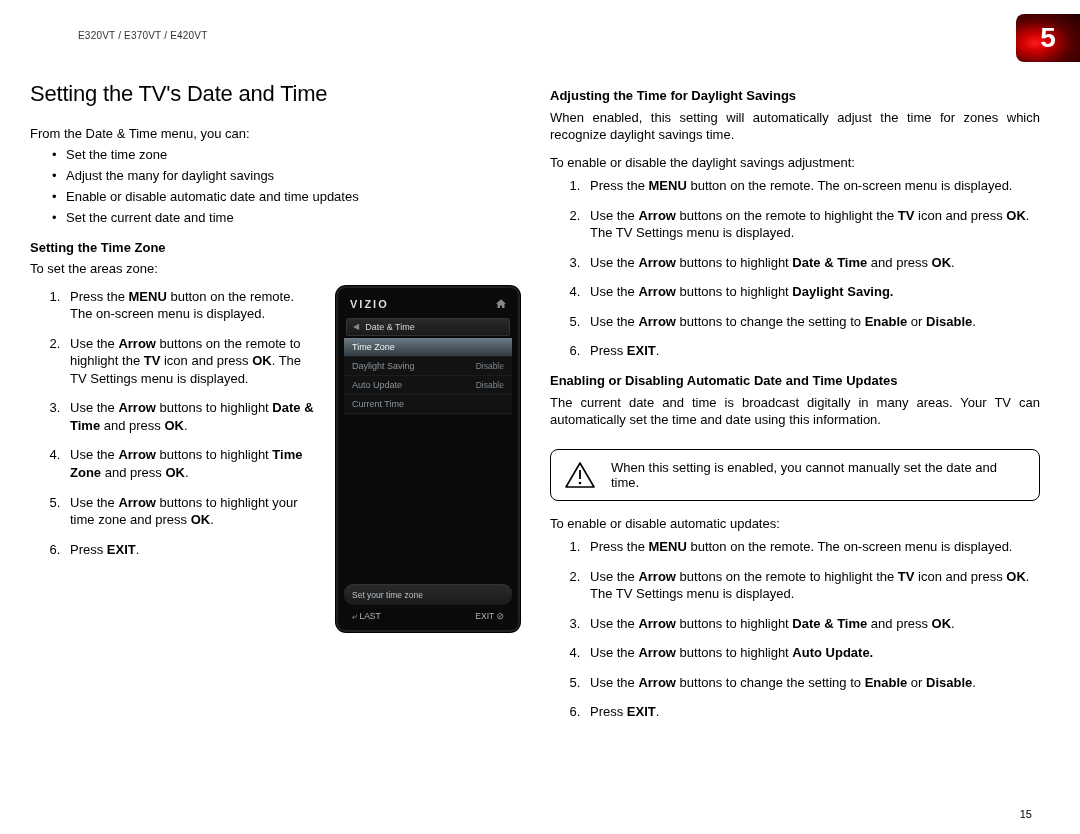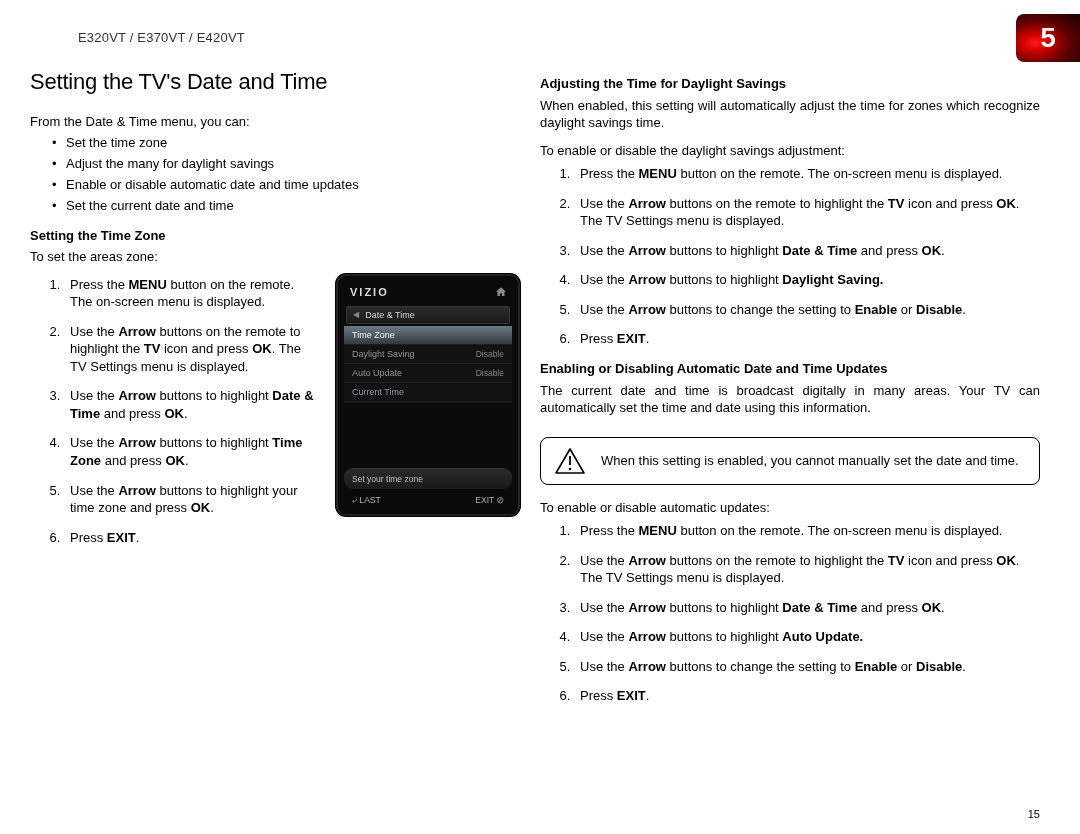--- a/index.html
+++ b/index.html
@@ -7,41 +7,41 @@
     width: 1080px;
     height: 834px;
     font-family: Arial, Helvetica, sans-serif;
     font-size: 13px;
     color: #000;
     background: #fff;
     position: relative;
     padding: 30px 40px 20px 30px;
   }
   .header-model {
-    font-size: 13px;
+    font-size: 10px;
     color: #333;
     margin-left: 48px;
-    margin-bottom: 24px;
+    margin-bottom: 40px;
     letter-spacing: 0.2px;
   }
   .chapter-tab {
     position: absolute;
     top: 14px; right: 0;
     width: 64px; height: 48px;
     background: radial-gradient(ellipse at 30% 60%, #ff1a1a 0%, #d00000 20%, #5a0000 55%, #1a0000 100%);
     border-top-left-radius: 8px;
     border-bottom-left-radius: 8px;
     display: flex; align-items: center; justify-content: center;
   }
   .chapter-tab span {
     color: #fff; font-size: 28px; font-weight: bold; font-family: Arial, sans-serif;
   }
   .columns {
     display: flex;
-    gap: 20px;
+    gap: 30px;
   }
   .col {
     flex: 1;
   }
   .col-left { flex: 0 0 490px; }
   h1.section-title {
     font-family: "Arial Narrow", Arial, sans-serif;
     font-stretch: condensed;
     font-weight: 400;
     font-size: 22px;
@@ -54,21 +54,21 @@
   ul.bullets li { position: relative; padding-left: 36px; margin-bottom: 6px; }
   ul.bullets li::before { content: "•"; position: absolute; left: 22px; top: 0; }
   .subhead { font-weight: bold; margin-top: 6px; margin-bottom: 4px; }
   ol.steps { list-style: decimal; margin: 4px 0 10px 0; padding-left: 34px; }
   ol.steps li { margin-bottom: 12px; padding-left: 6px; line-height: 1.35; }
   .b { font-weight: bold; }
   .left-body { display: flex; gap: 18px; }
   .left-text { flex: 1; }
   .device {
     flex: 0 0 184px;
-    height: 242px;
+    height: 346px;
     background: #0a0a0a;
     border: 2px solid #222;
     border-radius: 10px;
     padding: 8px 6px 6px 6px;
     margin-top: 2px;
     box-shadow: 0 0 0 1px #000;
     font-family: Arial, sans-serif;
     color: #bbb;
     font-size: 9px;
     display: flex; flex-direction: column;
@@ -113,21 +113,21 @@
   .warning-box {
     border: 1.5px solid #000; border-radius: 8px;
     padding: 10px 14px; margin: 20px 0 14px 0;
     display: flex; align-items: center; gap: 16px;
   }
   .warn-icon {
     flex: 0 0 auto;
   }
   .warn-icon svg { display: block; }
   .page-number {
-    position: absolute; bottom: 14px; right: 40px; font-size: 11px;
+    position: absolute; bottom: 14px; right: 48px; font-size: 11px;
   }
 </style>
 </head>
 <body>
 
 <div class="header-model">E320VT / E370VT / E420VT</div>
 
 <div class="chapter-tab">
   <span>5</span>
 </div>

